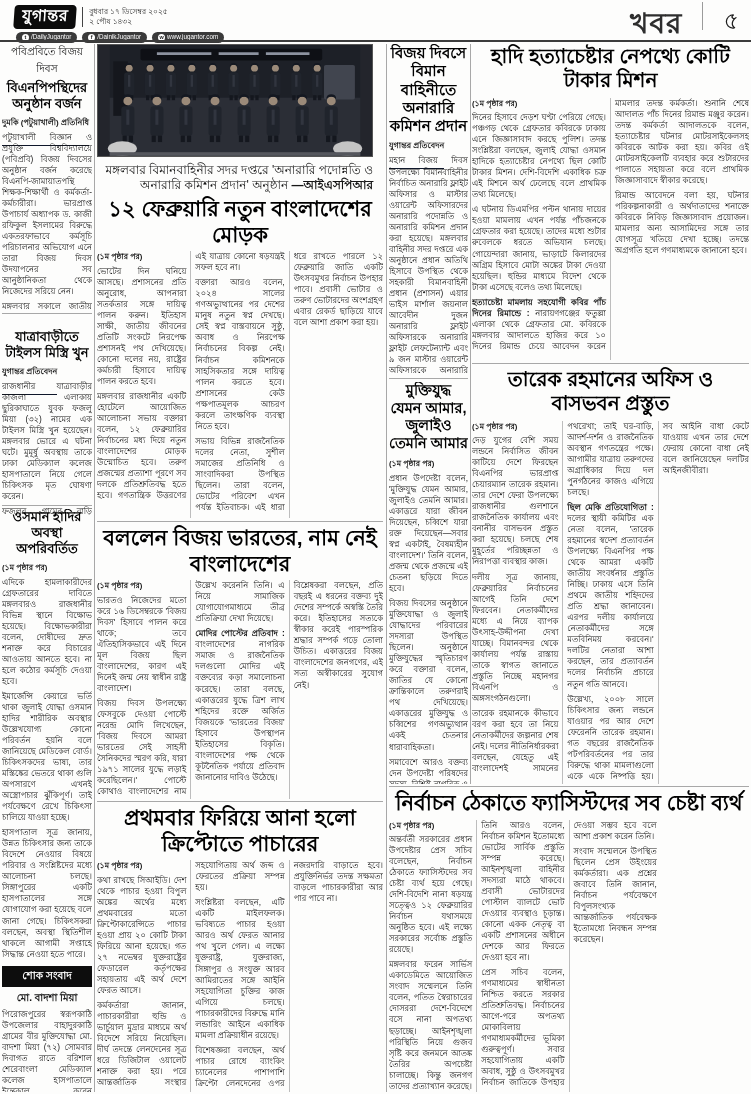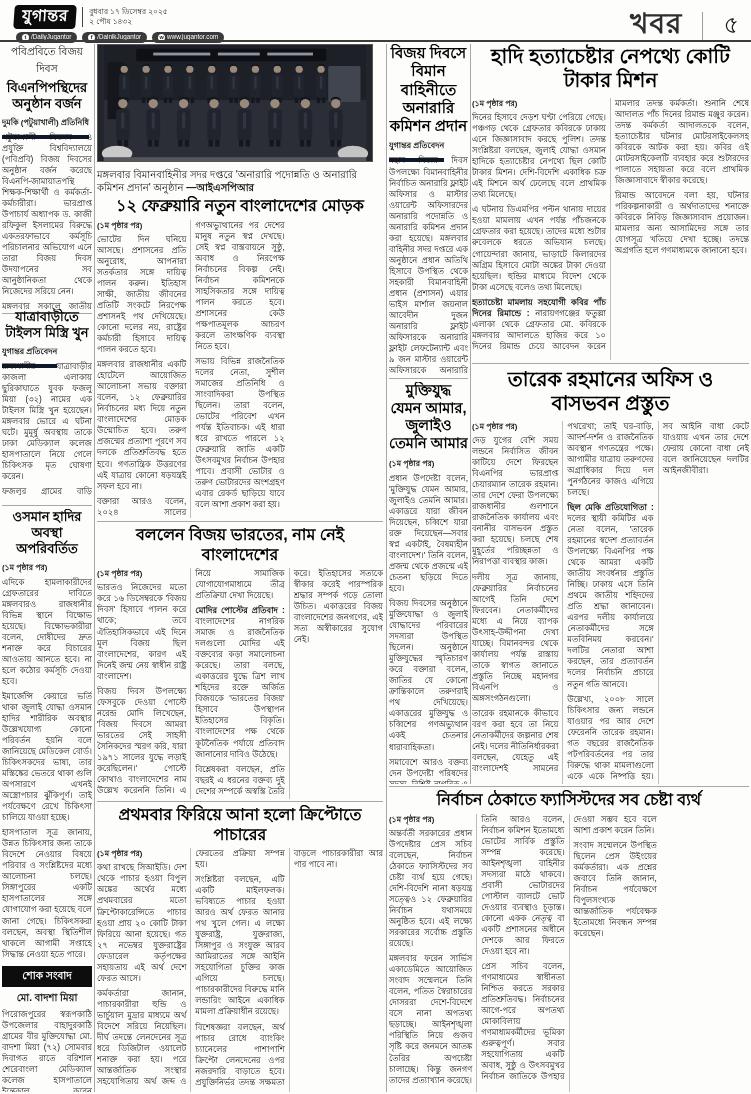--- a/index.html
+++ b/index.html
@@ -13,51 +13,51 @@
   .logo-row{display:flex;align-items:center;gap:6px}
   .logo{background:#0b0b0b;color:#fff;font-weight:bold;font-size:16px;line-height:1;
         padding:3px 8px 5px;border-radius:4px;letter-spacing:.5px;transform:skewX(-4deg)}
   .mh-divider{width:1px;height:20px;background:#444}
   .mh-dates{font-size:7.5px;line-height:1.35;color:#222}
   .badges{display:flex;gap:5px;margin-top:3px;margin-left:2px}
   .badge{display:flex;align-items:center;gap:2px;background:#3a3a3a;color:#fff;
          font-size:6.3px;line-height:1;padding:2px 6px;border-radius:6px}
   .bicon{display:inline-block;width:7px;height:7px;border-radius:50%;background:#fff;color:#222;
          font-style:normal;font-weight:bold;font-size:5.5px;line-height:7px;text-align:center}
-  .mh-right{position:absolute;right:12px;top:2px;display:flex;align-items:center;gap:20px}
+  .mh-right{position:absolute;right:12px;top:2px;display:flex;align-items:flex-start;gap:20px}
   .section-title{font-size:28px;font-weight:bold;color:#2e2e2e;letter-spacing:1px}
   .pg-divider{width:1px;height:28px;background:#9b9b9b}
   .pagenum{font-size:24px;color:#1c1c1c}
 
   
   .hrule,.vrule{position:absolute;background:#a8a8a8}
   .hrule{height:1px}
   .vrule{width:1px}
   .hrule.dark{background:#3c3c3c;height:2px}
 
   
   .art{position:absolute;display:flex;flex-direction:column;overflow:hidden}
   .kicker{font-size:10.5px;text-align:center;margin-bottom:2px;color:#111}
   .head{font-weight:bold;text-align:center;line-height:1.22;color:#000;margin-bottom:3px}
   .head.h-col{font-size:13px}
-  .head.h-big{font-size:16px;margin-bottom:4px}
+  .head.h-big{font-size:21px;margin-bottom:4px}
   .head.h-huge{font-size:20px;margin-bottom:5px}
   .byline{font-size:8px;font-weight:bold;margin:1px 0 3px}
-  .byline span{border-bottom:4px solid #0f172a;padding-bottom:8px}
+  .byline span{border-bottom:1px solid #0f172a;padding-bottom:18px}
   .note{font-size:7.8px;font-weight:bold;text-align:left;margin:1px 0 3px}
   .abody{flex:1;min-height:0;overflow:hidden;font-size:8.3px;line-height:1.33;text-align:justify;
          column-fill:auto;column-gap:9px;column-rule:1px solid #bdbdbd;height:100%}
   .abody p{margin-bottom:4px}
   .abody b{font-weight:bold}
   .cols2{column-count:2}.cols3{column-count:3}.cols4{column-count:4}
 
   
   .photo-block{position:absolute;display:flex;flex-direction:column}
   .photo-frame{border:1px solid #555;background:#23252c}
-  .caption{font-size:10px;line-height:1.3;text-align:left;margin-top:6px;color:#161616}
+  .caption{font-size:12px;line-height:1.3;text-align:right;margin-top:6px;color:#161616}
   .caption .credit{font-weight:bold;white-space:nowrap}
 
   
   .obit-bar{background:#0d0d0d;color:#fff;font-size:10.5px;font-weight:bold;text-align:center;
             padding:2px 0;margin-bottom:3px}
   .obit-name{font-size:10px;font-weight:bold;text-align:center;margin-bottom:2px}
 </style>
 </head>
 <body>
 
@@ -112,21 +112,21 @@
     <div class="head h-col">বিএনপিপন্থিদের অনুষ্ঠান বর্জন</div>
     <div class="byline"><span>দুমকি (পটুয়াখালী) প্রতিনিধি</span></div>
     <div class="abody">
         <div>
           <p>পটুয়াখালী বিজ্ঞান ও প্রযুক্তি বিশ্ববিদ্যালয়ে (পবিপ্রবি) বিজয় দিবসের অনুষ্ঠান বর্জন করেছে বিএনপি-জামায়াতপন্থি শিক্ষক-শিক্ষার্থী ও কর্মকর্তা-কর্মচারীরা। ভারপ্রাপ্ত উপাচার্য অধ্যাপক ড. কাজী রফিকুল ইসলামের বিরুদ্ধে একতরফাভাবে কর্মসূচি পরিচালনার অভিযোগ এনে তারা বিজয় দিবস উদযাপনের সব আনুষ্ঠানিকতা থেকে নিজেদের সরিয়ে নেন।</p>
           <p>মঙ্গলবার সকালে জাতীয় পতাকা উত্তোলন ও শহিদ বেদিতে পুষ্পস্তবক অর্পণের সময় তাদের দেখা যায়নি। আন্দোলনকারীরা বলেন, প্রশাসনের এমন আচরণ ক্যাম্পাসের পরিবেশকে আরও উত্তপ্ত করবে। উপাচার্য অধ্যাপক ড. কাজী রফিকুল ইসলাম বলেন, এটি জাতীয় প্রোগ্রাম; সবাইকে বারবার আমন্ত্রণ জানানো হয়েছিল। তারা দ্রুত সমস্যার সমাধান ও দায়ীদের জবাবদিহির দাবি জানান।</p>
         </div>
       </div>
   </section>
 
-  <section class="art" style="left:2px;top:309px;width:90px;height:186px">
+  <section class="art" style="left:2px;top:329px;width:90px;height:186px">
     <div class="head h-col">যাত্রাবাড়ীতে টাইলস মিস্ত্রি খুন</div>
     <div class="byline"><span>যুগান্তর প্রতিবেদন</span></div>
     <div class="abody">
         <div>
           <p>রাজধানীর যাত্রাবাড়ীর কাজলা এলাকায় ছুরিকাঘাতে যুবক ফজলু মিয়া (৩২) নামের এক টাইলস মিস্ত্রি খুন হয়েছেন। মঙ্গলবার ভোরে এ ঘটনা ঘটে। মুমূর্ষু অবস্থায় তাকে ঢাকা মেডিক্যাল কলেজ হাসপাতালে নিয়ে গেলে চিকিৎসক মৃত ঘোষণা করেন।</p>
           <p>ফজলুর গ্রামের বাড়ি ব্রাহ্মণবাড়িয়ার বাঞ্ছারামপুর উপজেলায়। তিনি পরিবার নিয়ে যাত্রাবাড়ী এলাকায় ভাড়া থাকতেন। স্বজনদের অভিযোগ, পূর্ববিরোধের জেরে সন্ত্রাসীরা তাকে কুপিয়ে পালিয়ে যায়। পুলিশ জানায়, জড়িতদের গ্রেফতারে অভিযান চলছে এবং মরদেহ ময়নাতদন্তের জন্য মর্গে পাঠানো হয়েছে।</p>
         </div>
       </div>
   </section>
 

